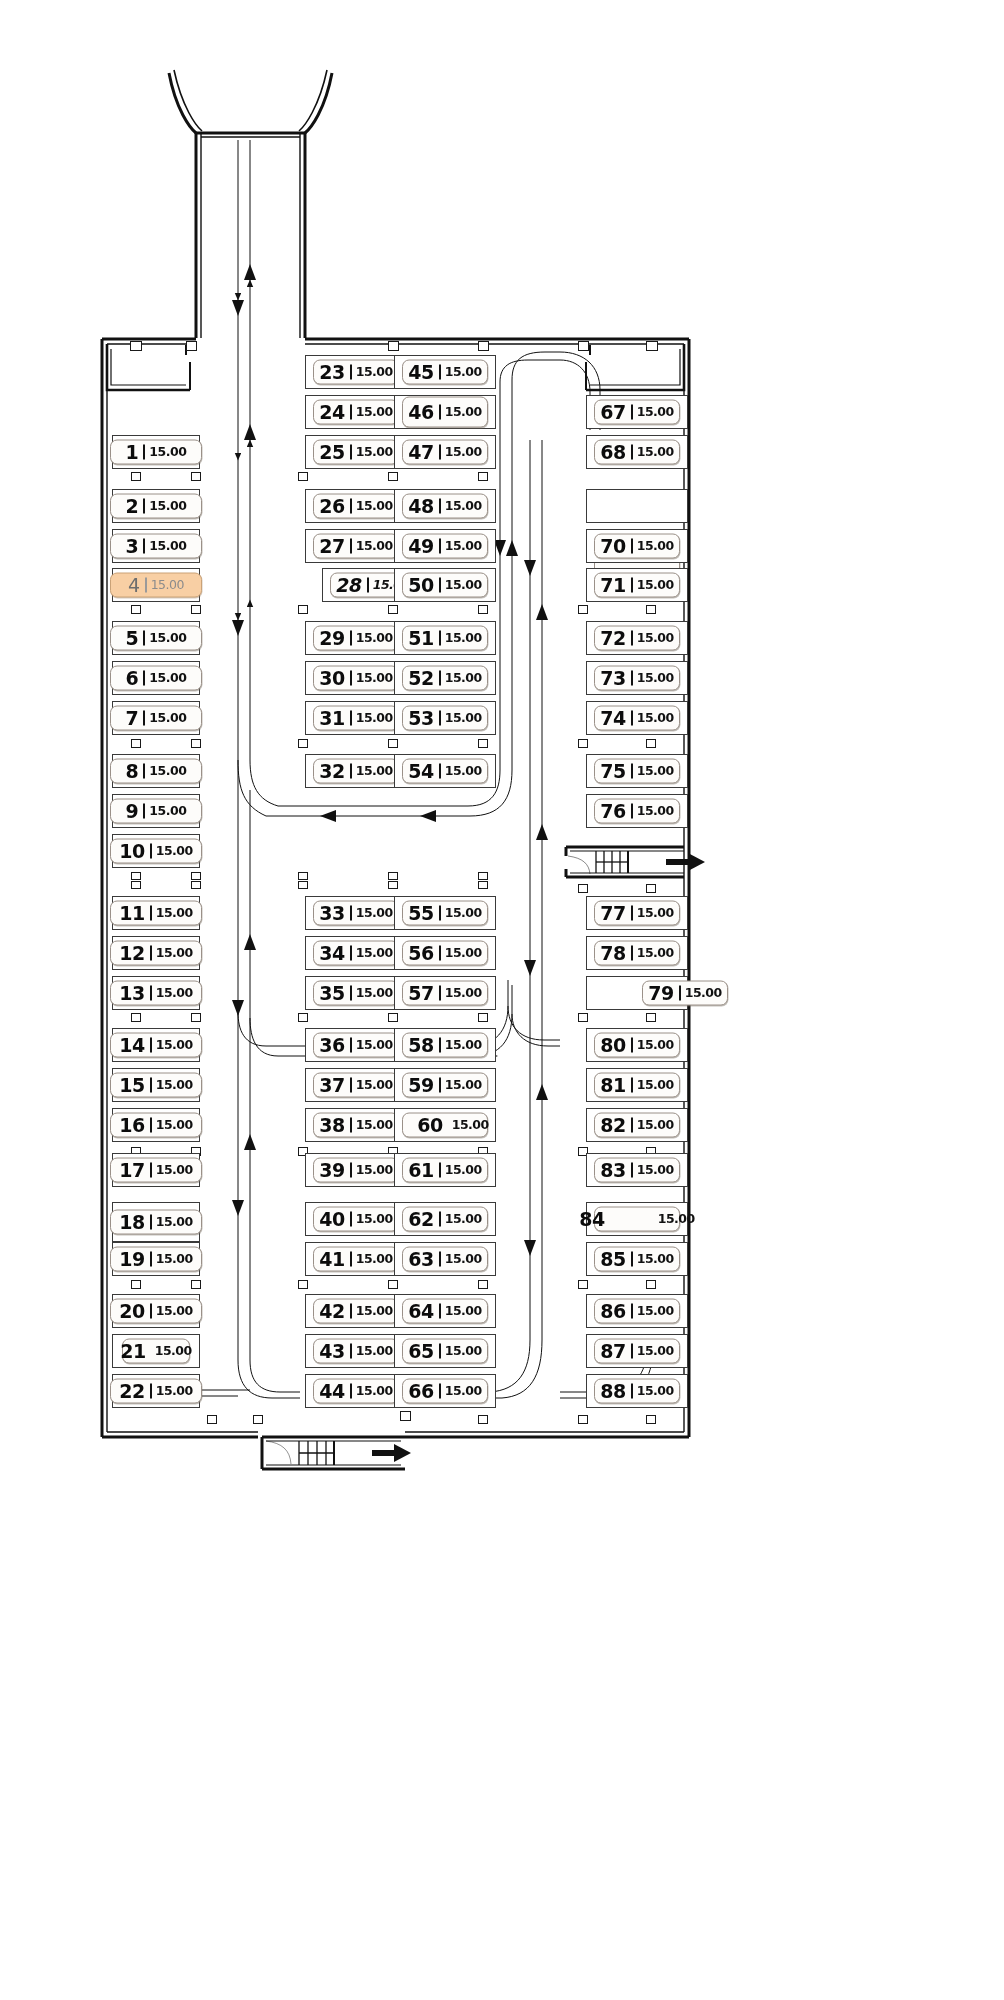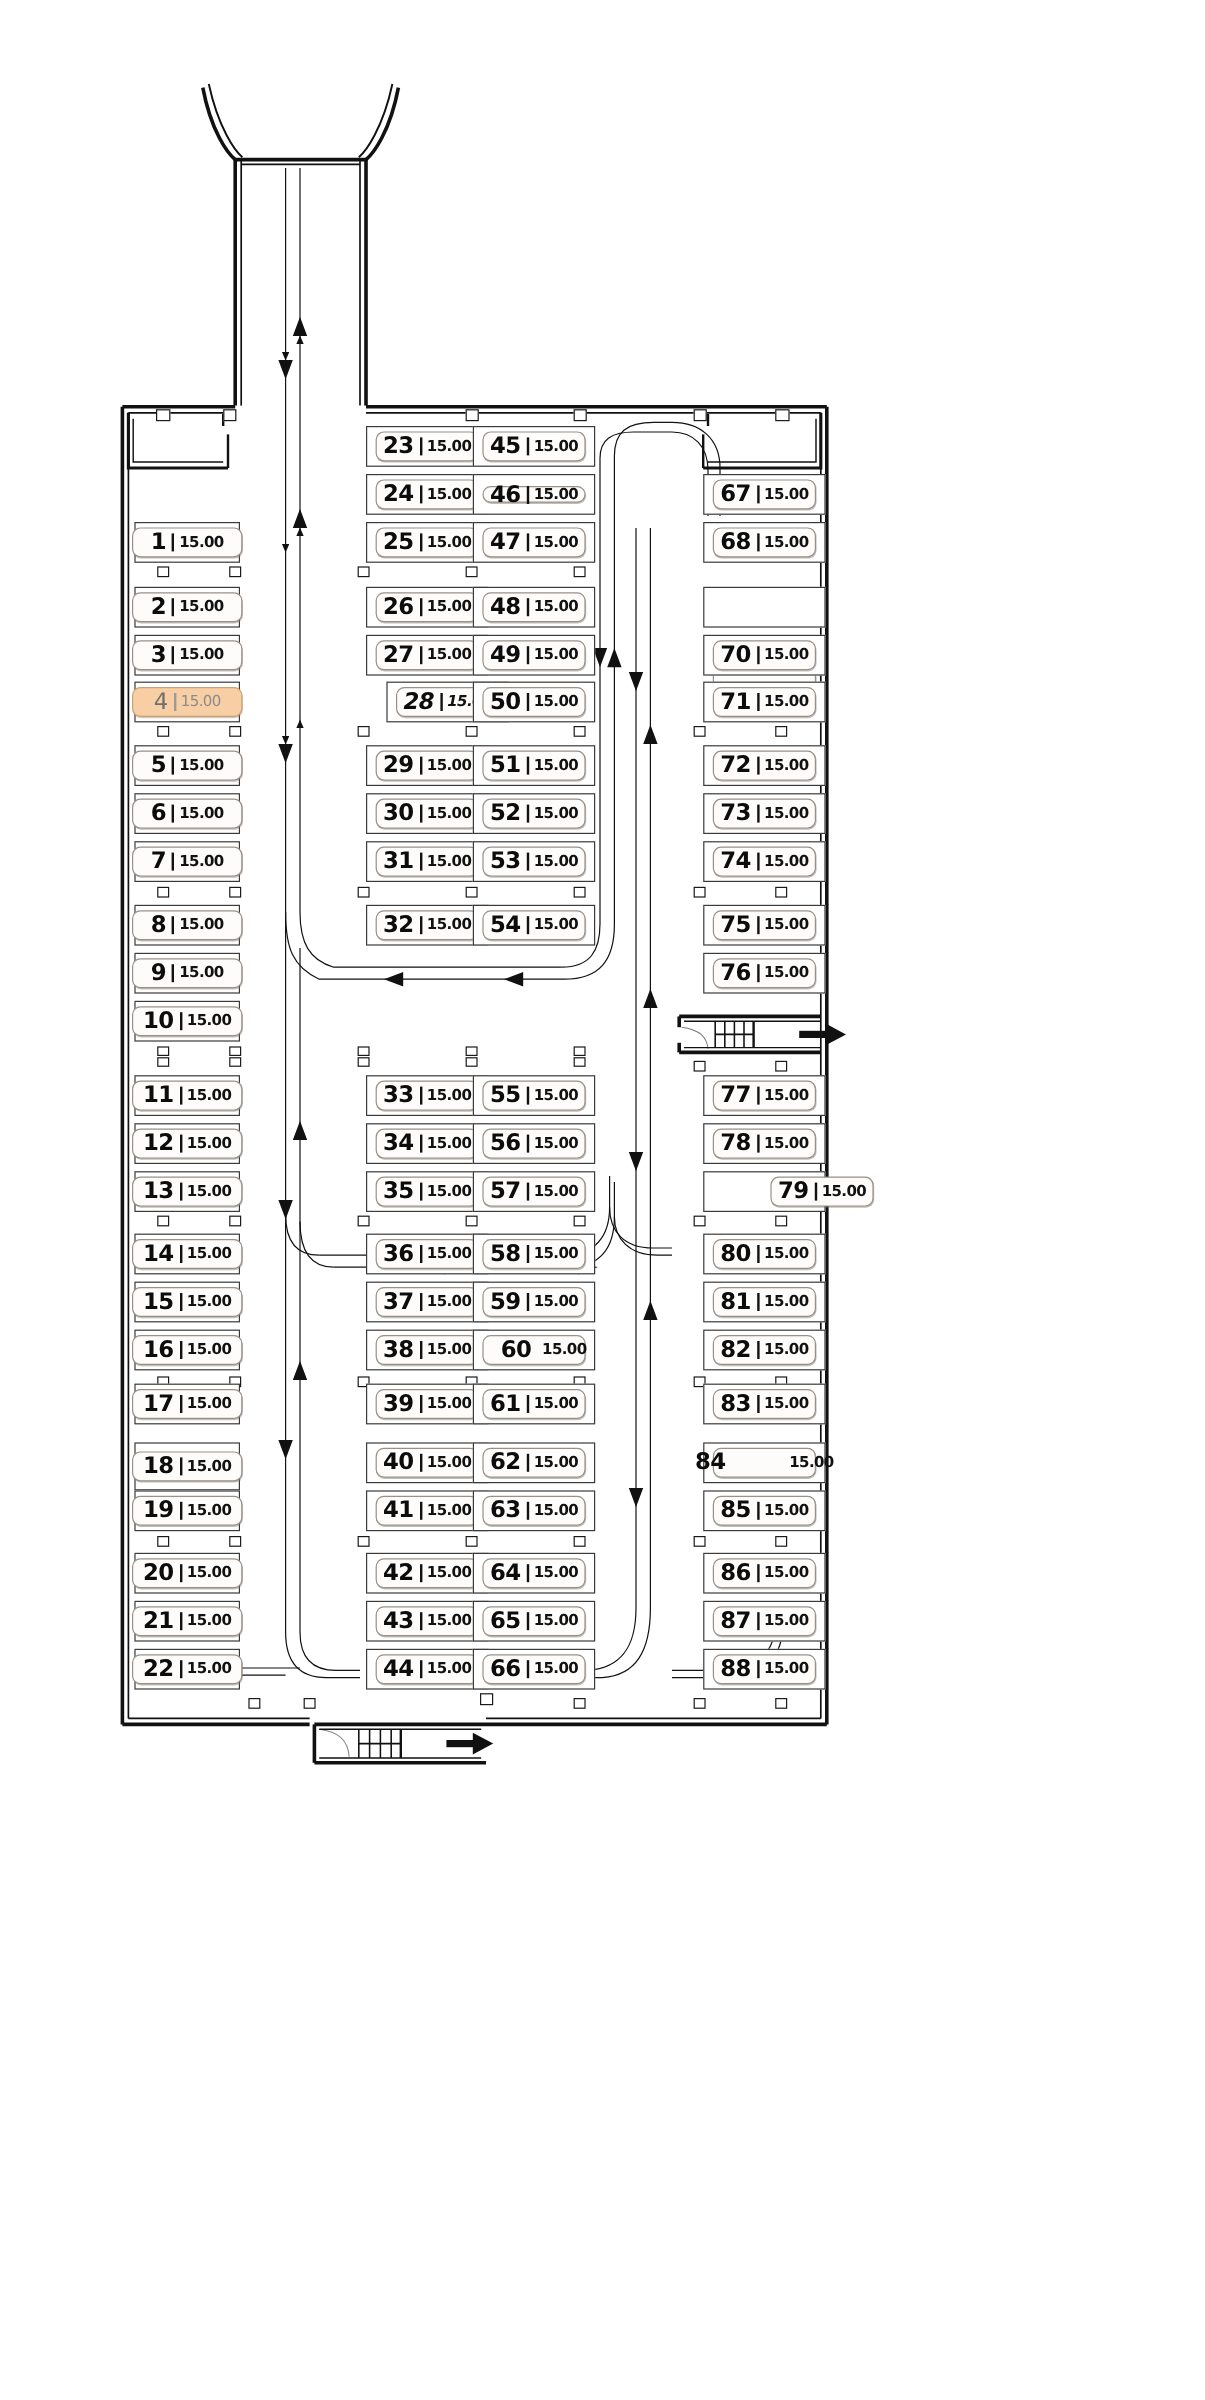--- a/index.html
+++ b/index.html
@@ -406,21 +406,21 @@
         </div>
       </div>
       <div class="stall" style="left: 112px; top: 1294px; width: 88px; height: 34px;">
         <div class="tag" style="width: 92px; height: 25px;">
           <span class="num">20</span>
           <span class="sep"></span>
           <span class="price">15.00</span>
         </div>
       </div>
       <div class="stall" style="left: 112px; top: 1334px; width: 88px; height: 34px;">
-        <div class="tag" style="width: 92px; height: 25px;">
+        <div class="tag" style="width: 68px; height: 25px;">
           <span class="num">21</span>
           <span class="sep"></span>
           <span class="price">15.00</span>
         </div>
       </div>
       <div class="stall" style="left: 112px; top: 1374px; width: 88px; height: 34px;">
         <div class="tag" style="width: 92px; height: 25px;">
           <span class="num">22</span>
           <span class="sep"></span>
           <span class="price">15.00</span>
@@ -587,21 +587,21 @@
     </div>
 <div>
       <div class="stall" style="left: 394px; top: 355px; width: 102px; height: 34px;">
         <div class="tag" style="width: 86px; height: 25px;">
           <span class="num">45</span>
           <span class="sep"></span>
           <span class="price">15.00</span>
         </div>
       </div>
       <div class="stall" style="left: 394px; top: 395px; width: 102px; height: 34px;">
-        <div class="tag" style="width: 86px; height: 14px;">
+        <div class="tag" style="width: 86px; height: 31px;">
           <span class="num">46</span>
           <span class="sep"></span>
           <span class="price">15.00</span>
         </div>
       </div>
       <div class="stall" style="left: 394px; top: 435px; width: 102px; height: 34px;">
         <div class="tag" style="width: 86px; height: 25px;">
           <span class="num">47</span>
           <span class="sep"></span>
           <span class="price">15.00</span>

